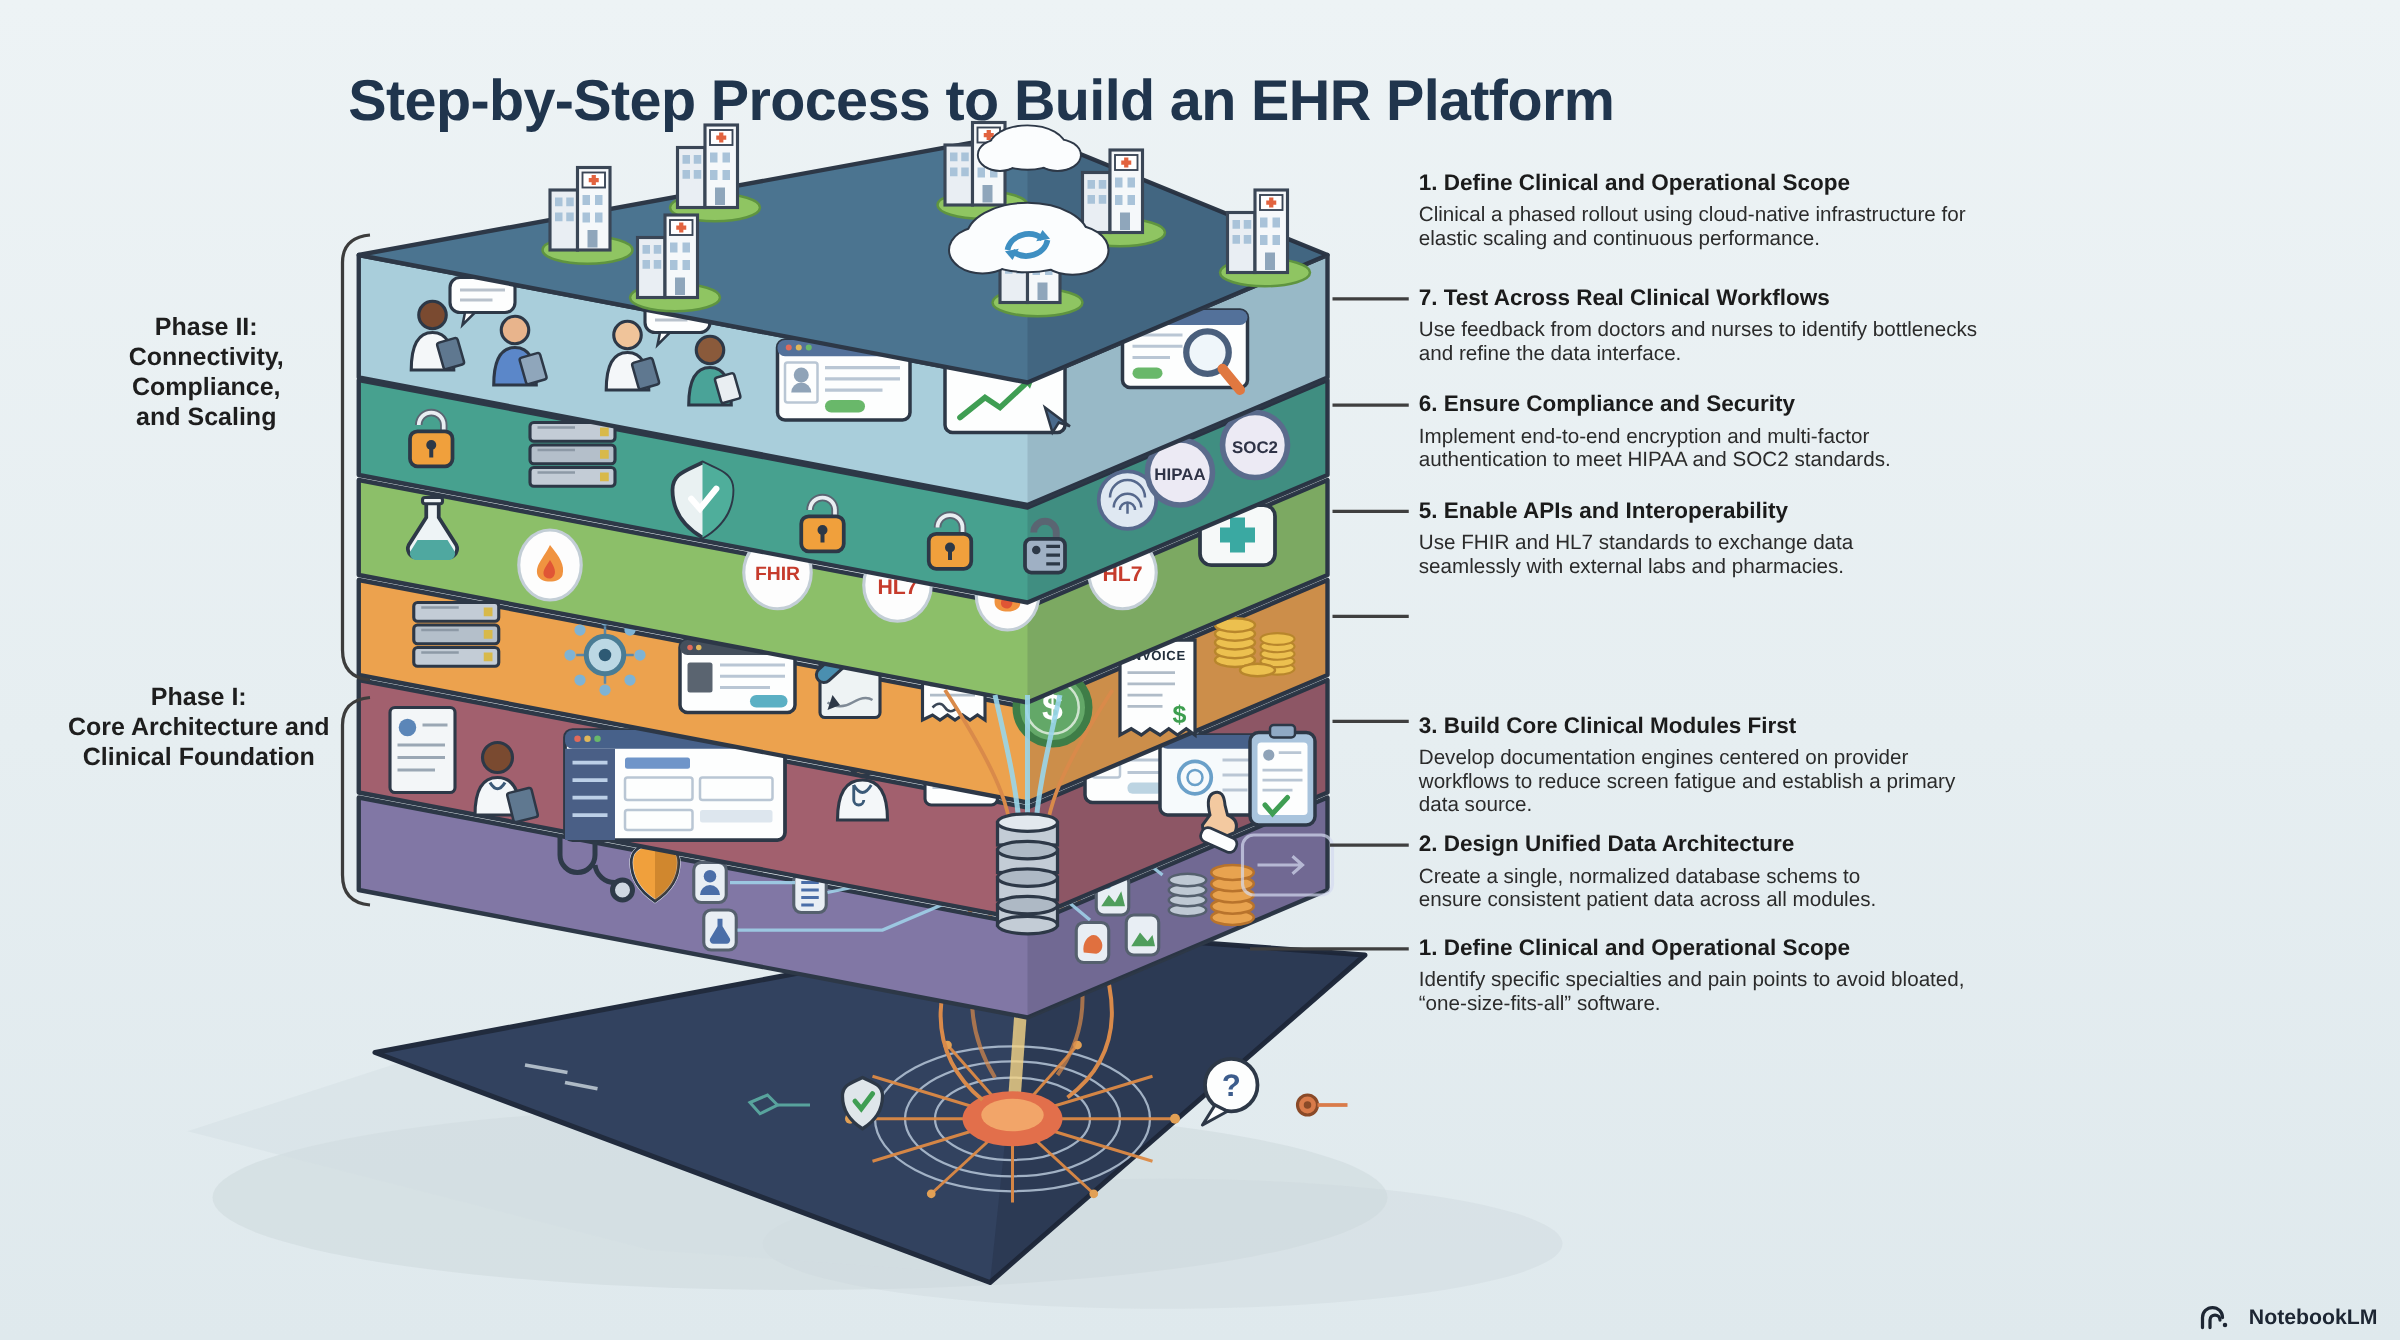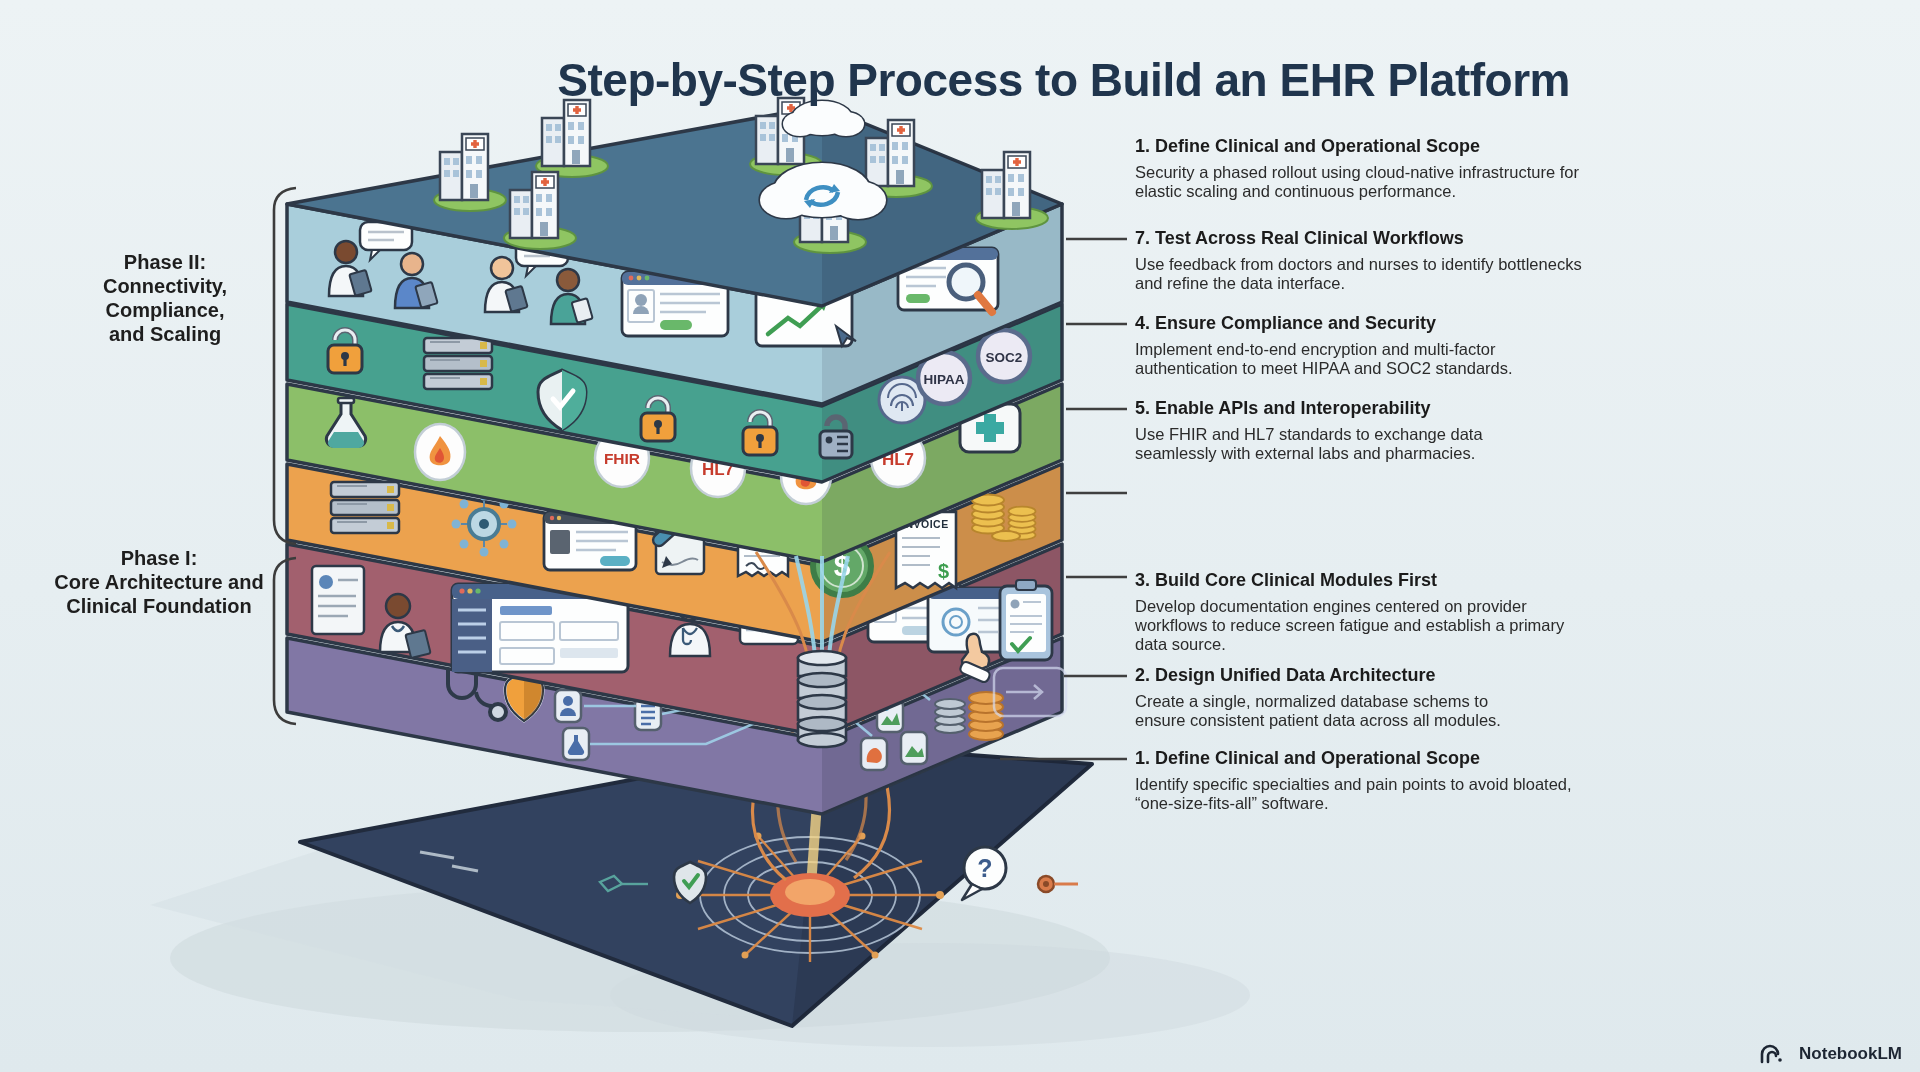--- a/index.html
+++ b/index.html
@@ -1,20 +1,20 @@
 <!DOCTYPE html>
 <html><head>
 <meta charset="utf-8">
 <style>
   html,body{margin:0;padding:0;}
   body{font-family:"Liberation Sans",sans-serif;}
   #page{position:relative;width:1920px;height:1072px;overflow:hidden;
         background:linear-gradient(180deg,#edf3f5 0%,#e6eef1 55%,#dfe9ed 100%);}
   #art{position:absolute;left:0;top:0;}
-  .page-title{position:absolute;left:0;top:22px;width:1570px;text-align:right;
+  .page-title{position:absolute;left:0;top:22px;width:1570px;text-align:center;
         font-size:46px;font-weight:700;letter-spacing:-0.5px;color:#20354d;}
   .phase-label{position:absolute;text-align:center;font-size:20px;font-weight:700;
         color:#1e1e1e;line-height:24px;white-space:pre-line;}
   #phase2-label{left:40px;top:250px;width:250px;}
   #phase1-label{left:22px;top:546px;width:274px;}
   .step{position:absolute;left:1135px;width:460px;}
   .step h3{margin:0;font-size:18px;font-weight:700;color:#1b1b1b;line-height:25px;}
   .step p{margin:4px 0 0 0;font-size:16.5px;color:#2b2b2b;line-height:19px;}
   .watermark{position:absolute;right:18px;bottom:8px;display:flex;align-items:center;gap:16px;
         font-size:17px;font-weight:700;color:#1d2633;}
@@ -595,28 +595,28 @@
   <div class="phase-label" id="phase1-label">Phase I:
 Core Architecture and
 Clinical Foundation</div>
   <div class="phase-label" id="phase2-label">Phase II:
 Connectivity,
 Compliance,
 and Scaling</div>
 
   <div class="step" style="top:134px;width:465px">
     <h3>1. Define Clinical and Operational Scope</h3>
-    <p>Security a phased rollout using cloud-native infrastructure for elastic scaling and continuous performance.</p>
+    <p>Clinical a phased rollout using cloud-native infrastructure for elastic scaling and continuous performance.</p>
   </div>
   <div class="step" style="top:226px">
     <h3>7. Test Across Real Clinical Workflows</h3>
     <p>Use feedback from doctors and nurses to identify bottlenecks and refine the data interface.</p>
   </div>
   <div class="step" style="top:311px">
-    <h3>4. Ensure Compliance and Security</h3>
+    <h3>6. Ensure Compliance and Security</h3>
     <p>Implement end-to-end encryption and multi-factor authentication to meet HIPAA and SOC2 standards.</p>
   </div>
   <div class="step" style="top:396px;width:395px">
     <h3>5. Enable APIs and Interoperability</h3>
     <p>Use FHIR and HL7 standards to exchange data seamlessly with external labs and pharmacies.</p>
   </div>
   <div class="step" style="top:568px;width:430px">
     <h3>3. Build Core Clinical Modules First</h3>
     <p>Develop documentation engines centered on provider workflows to reduce screen fatigue and establish a primary data source.</p>
   </div>

